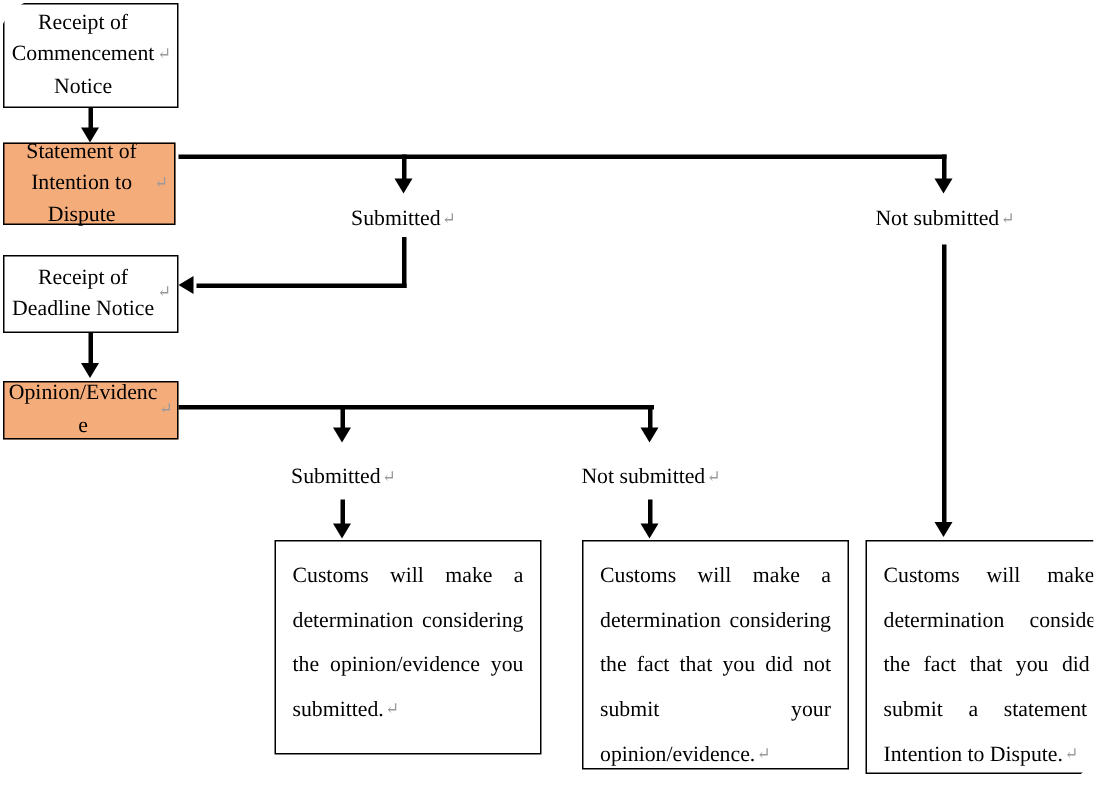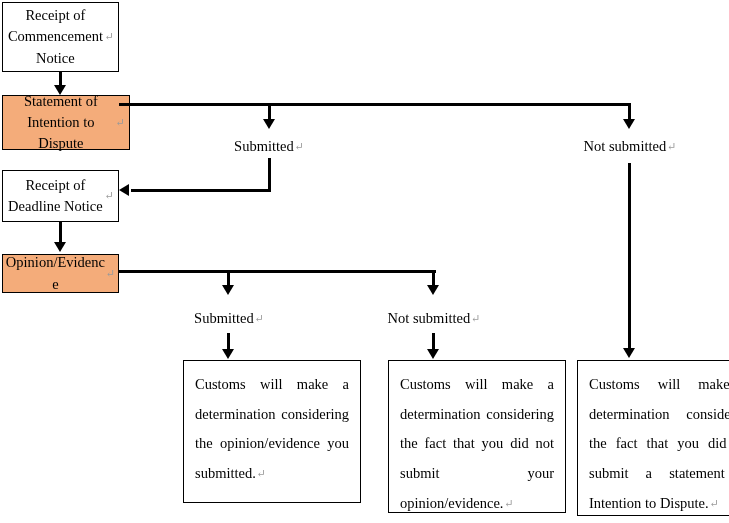--- a/index.html
+++ b/index.html
@@ -10,20 +10,21 @@
   body {
     font-family: "Liberation Serif", "DejaVu Serif", serif;
     color: #000000;
   }
   #canvas {
     position: relative;
     width: 729px;
     height: 523px;
     background: #ffffff;
     overflow: hidden;
+    border-radius: 26px;
   }
 
   
   .box {
     position: absolute;
     box-sizing: border-box;
     border: 1px solid #000000;
     background: #ffffff;
     display: flex;
     align-items: center;
@@ -107,21 +108,21 @@
   <div class="box" style="left:2px; top:2px; width:117px; height:70px;">
     <span class="txt">Receipt of
 Commencement
 Notice</span>
       <span class="ret">↵</span>
   </div>
 
   <div class="vline" style="left:59px; top:72px; height:15px;"></div>
   <div class="arrow-down" style="left:54px; top:85px;"></div>
 
-  <div class="box shaded" style="left:2px; top:95px; width:128px; height:55px;">
+  <div class="box shaded" style="left:2px; top:95px; width:115px; height:55px;">
     <span class="txt">Statement of
 Intention to
 Dispute</span>
       <span class="ret">↵</span>
   </div>
 
   <div class="hline" style="left:119px; top:103px; width:512px;"></div>
 
   <div class="vline" style="left:268px; top:103px; height:18px;"></div>
   <div class="arrow-down" style="left:263px; top:119px;"></div>

